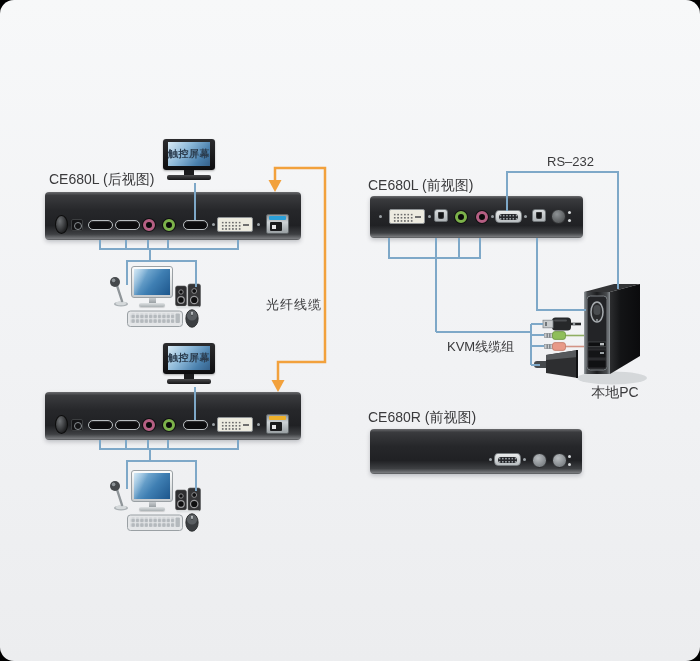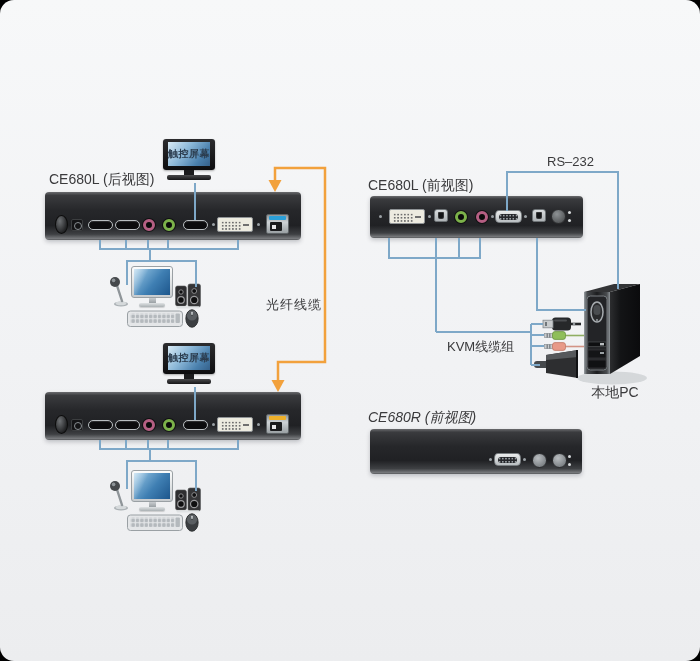--- a/index.html
+++ b/index.html
@@ -107,21 +107,21 @@
       <path d="M275 181 V168 H325 V362 H278 V381"></path>
     </g>
     <g fill="#f2a13c" stroke="none">
       <polygon points="268.5,180 281.5,180 275,192"></polygon>
       <polygon points="271.5,380 284.5,380 278,392"></polygon>
     </g>
   </svg>
 
   <div class="lbl" style="left:49px; top:171px;">CE680L (后视图)</div>
   <div class="lbl" style="left:368px; top:177px;text-align:center;">CE680L (前视图)</div>
-  <div class="lbl" style="left:368px; top:409px;font-style:italic;">CE680R (前视图)</div>
+  <div class="lbl" style="left:368px; top:409px;">CE680R (前视图)</div>
   <div class="lbl s" style="left:547px; top:154px;">RS–232</div>
   <div class="lbl s" style="left:266px; top:296px; letter-spacing:1px;font-family:Liberation Serif, serif;">光纤线缆</div>
   <div class="lbl s" style="left:447px; top:338px;">KVM线缆组</div>
   <div class="lbl" style="left:576px; top:384px; width:78px; text-align:center;">本地PC</div>
 
   <div class="tmon" style="left:163px; top:139px;">
     <div class="bezel">
       <div class="scr">触控屏幕</div>
     </div>
     <div class="neck"></div>

